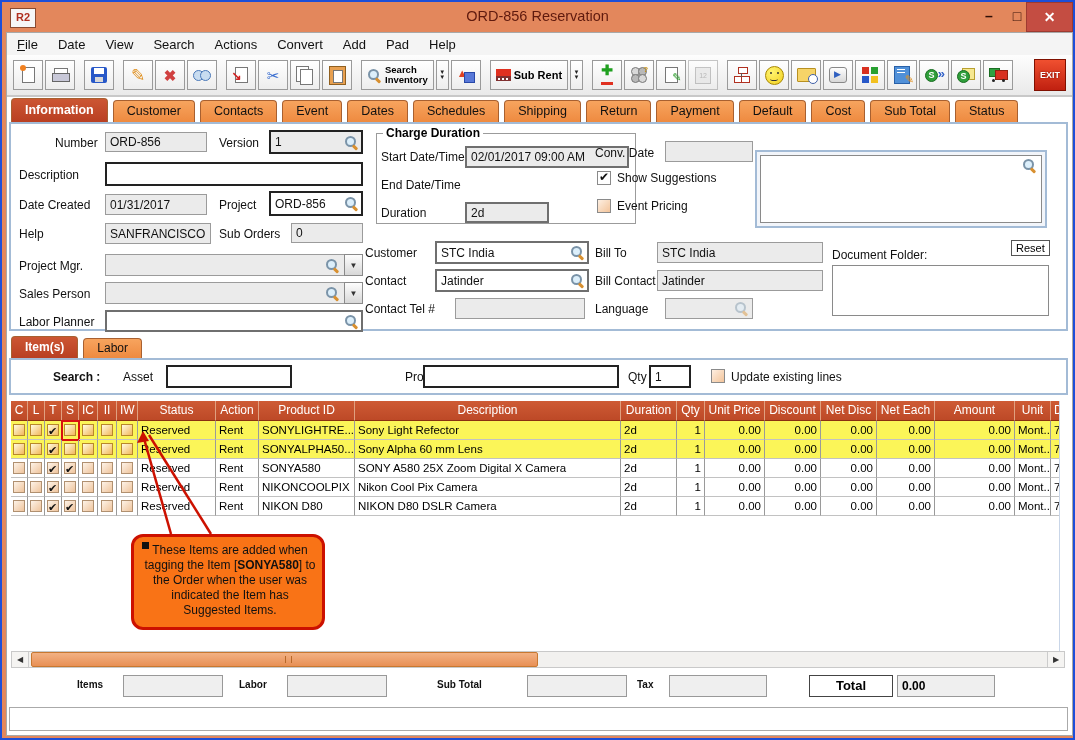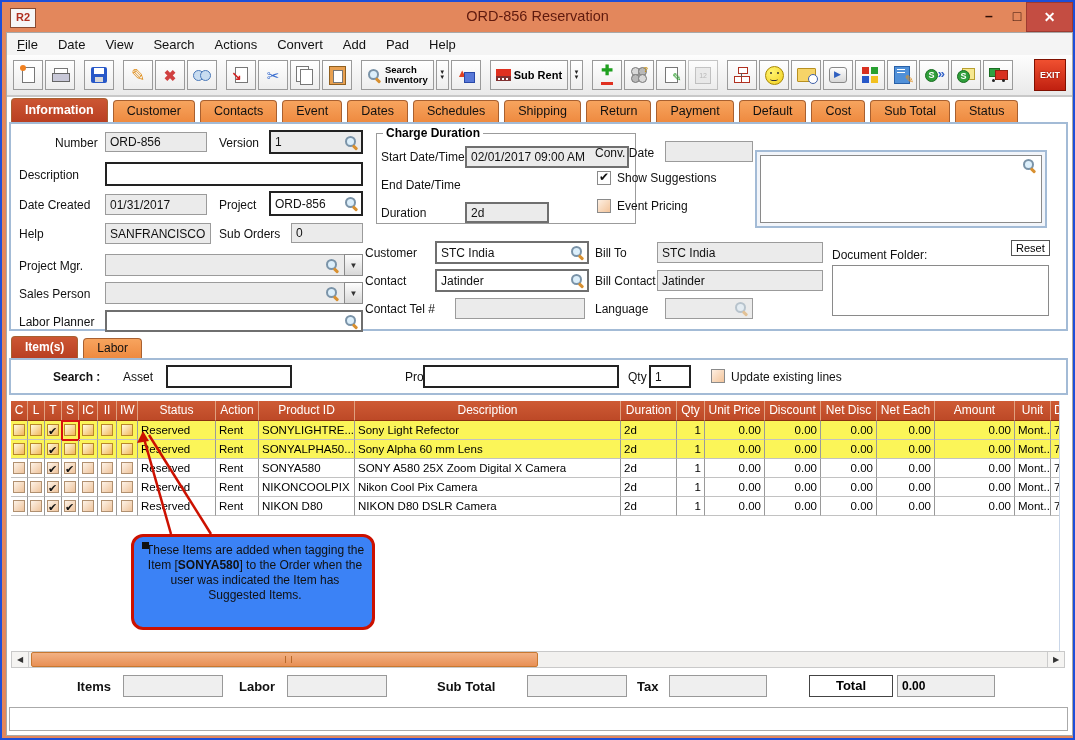--- a/index.html
+++ b/index.html
@@ -71,33 +71,33 @@
   .k0,.k1,.k2,.k3{width:17px;}.k4,.k5{width:19px;}.k6{width:21px;}
   .k7{width:78px;}.k8{width:43px;}.k9{width:96px;}.k10{width:266px;}
   .k11{width:56px;}.k12{width:28px;}.k13{width:60px;}.k14{width:56px;}
   .k15{width:56px;}.k16{width:58px;}.k17{width:80px;}.k18{width:36px;}.k19{width:10px;border-right:none;}
   .cbcell{display:flex;align-items:center;justify-content:center;padding:0;}
   .cb{width:12px;height:12px;border:1px solid #B8872A;background:linear-gradient(135deg,#FFFBE0,#F2B85C);position:relative;box-sizing:border-box;}
   .trow.white .cb{border-color:#B09070;background:linear-gradient(135deg,#FDF3E8,#EFC49C);}
   .cb.checked::after{content:"\2714";position:absolute;left:0px;top:-3px;font-size:11px;color:#111;}
   .hl{outline:2px solid #D81010;outline-offset:-1px;}
   
-  .callout{position:absolute;left:124px;top:501px;width:244px;height:96px;border:3px solid #CC1100;border-radius:12px;background:#3b82f6;box-sizing:border-box;font-size:12px;text-align:center;padding:6px 6px 0 10px;line-height:15px;color:#111;}
+  .callout{position:absolute;left:124px;top:501px;width:194px;height:96px;border:3px solid #CC1100;border-radius:12px;background:#f97316;box-sizing:border-box;font-size:12px;text-align:center;padding:6px 6px 0 10px;line-height:15px;color:#111;}
   .callout .sq{position:absolute;left:8px;top:5px;width:7px;height:7px;background:#111;}
   .callout b{font-weight:bold;}
   .lines{position:absolute;left:96px;top:390px;width:260px;height:115px;pointer-events:none;}
   
   .hscroll{position:absolute;left:4px;top:618px;width:1054px;height:17px;background:#F2F1EF;border:1px solid #C9C9C9;box-sizing:border-box;display:flex;align-items:center;}
   .sarr{width:16px;height:15px;background:#F5F4F2;border-right:1px solid #CCC;display:flex;align-items:center;justify-content:center;font-size:8px;color:#333;flex:none;}
   .sarr.right{border-right:none;border-left:1px solid #CCC;margin-left:auto;}
   .thumb{width:505px;height:13px;margin-left:2px;background:linear-gradient(#F2B184,#E89055);border:1px solid #C87830;border-radius:2px;position:relative;flex:none;}
   .thumb::after{content:"";position:absolute;left:50%;top:3px;width:5px;height:7px;border-left:1px solid #B86828;border-right:1px solid #B86828;}
   
   .summary{position:absolute;left:2px;top:638px;width:1059px;height:32px;background:#FFF;}
-  .sum-lab{position:absolute;top:8px;font-size:13px;font-weight:bold;color:#111;}
+  .sum-lab{position:absolute;top:8px;font-size:10px;font-weight:bold;color:#111;}
   .sum-fld{position:absolute;top:4px;height:22px;background:#EFEFEF;border:1px solid #999;box-sizing:border-box;font-size:12px;padding:2px 4px;}
   .total-box{position:absolute;top:4px;height:22px;background:#FFF;border:1px solid #444;box-sizing:border-box;text-align:center;font-size:13px;font-weight:bold;line-height:20px;}
   .statusbar{position:absolute;left:2px;top:674px;width:1059px;height:24px;border:1px solid #AAA;background:#FFF;box-sizing:border-box;}
   
   .dot{position:absolute;border-radius:50%;}
 </style>
 </head>
 <body>
 
 <div class="window">

